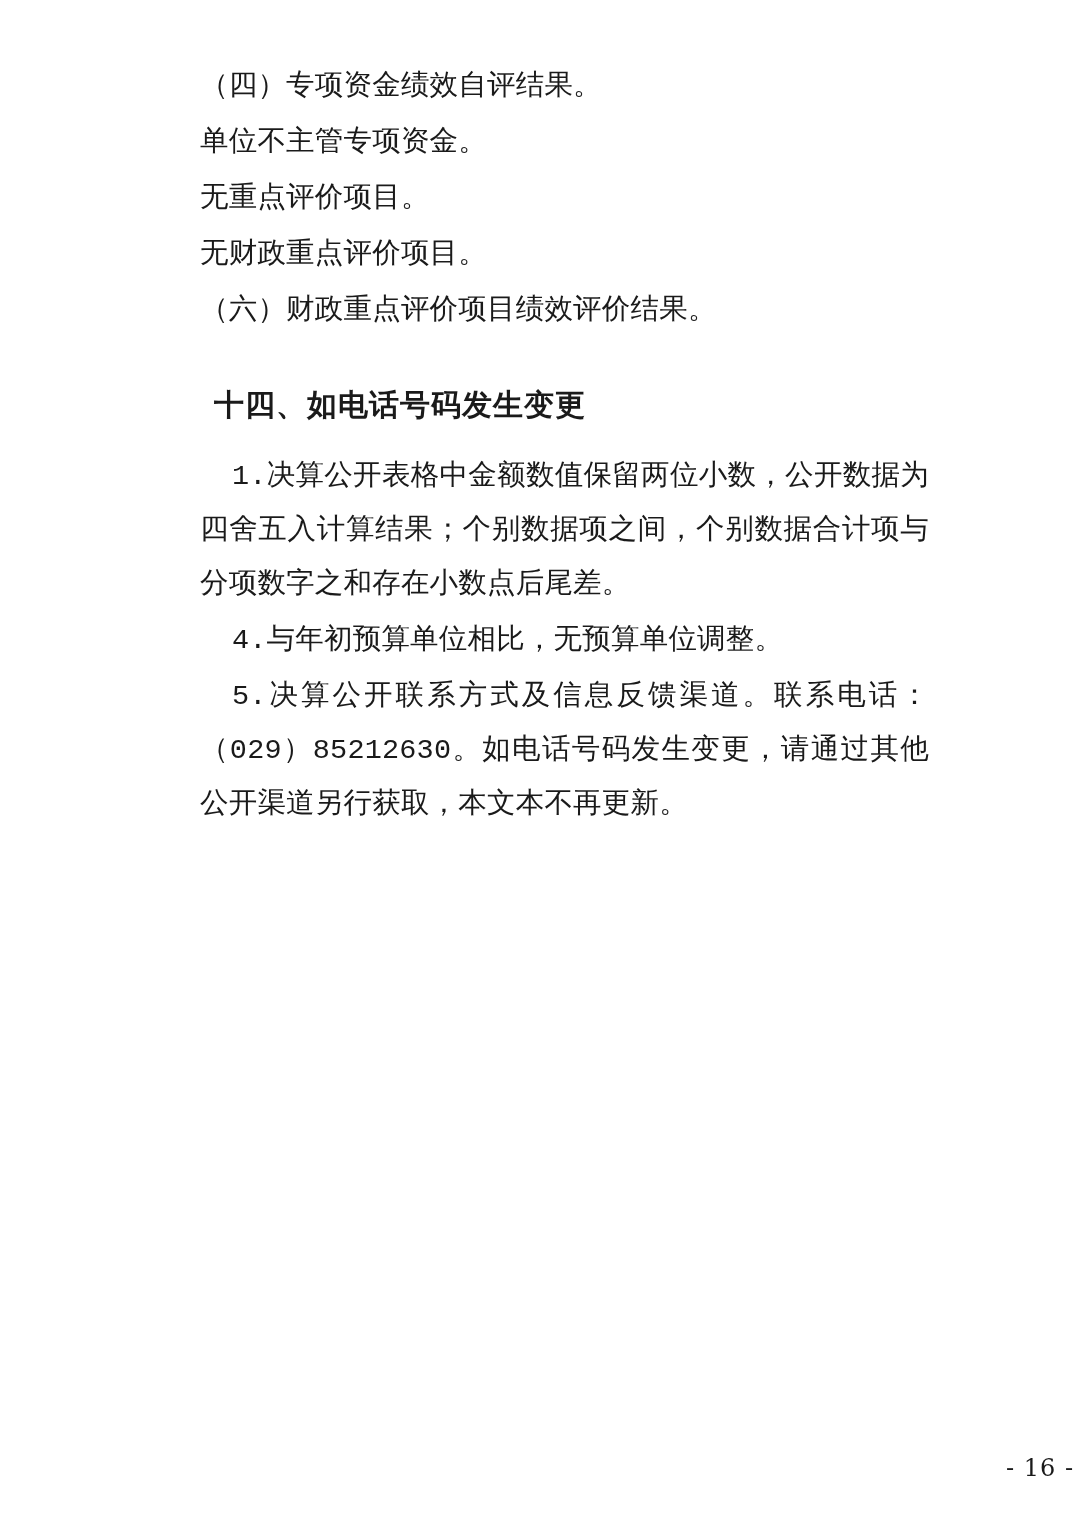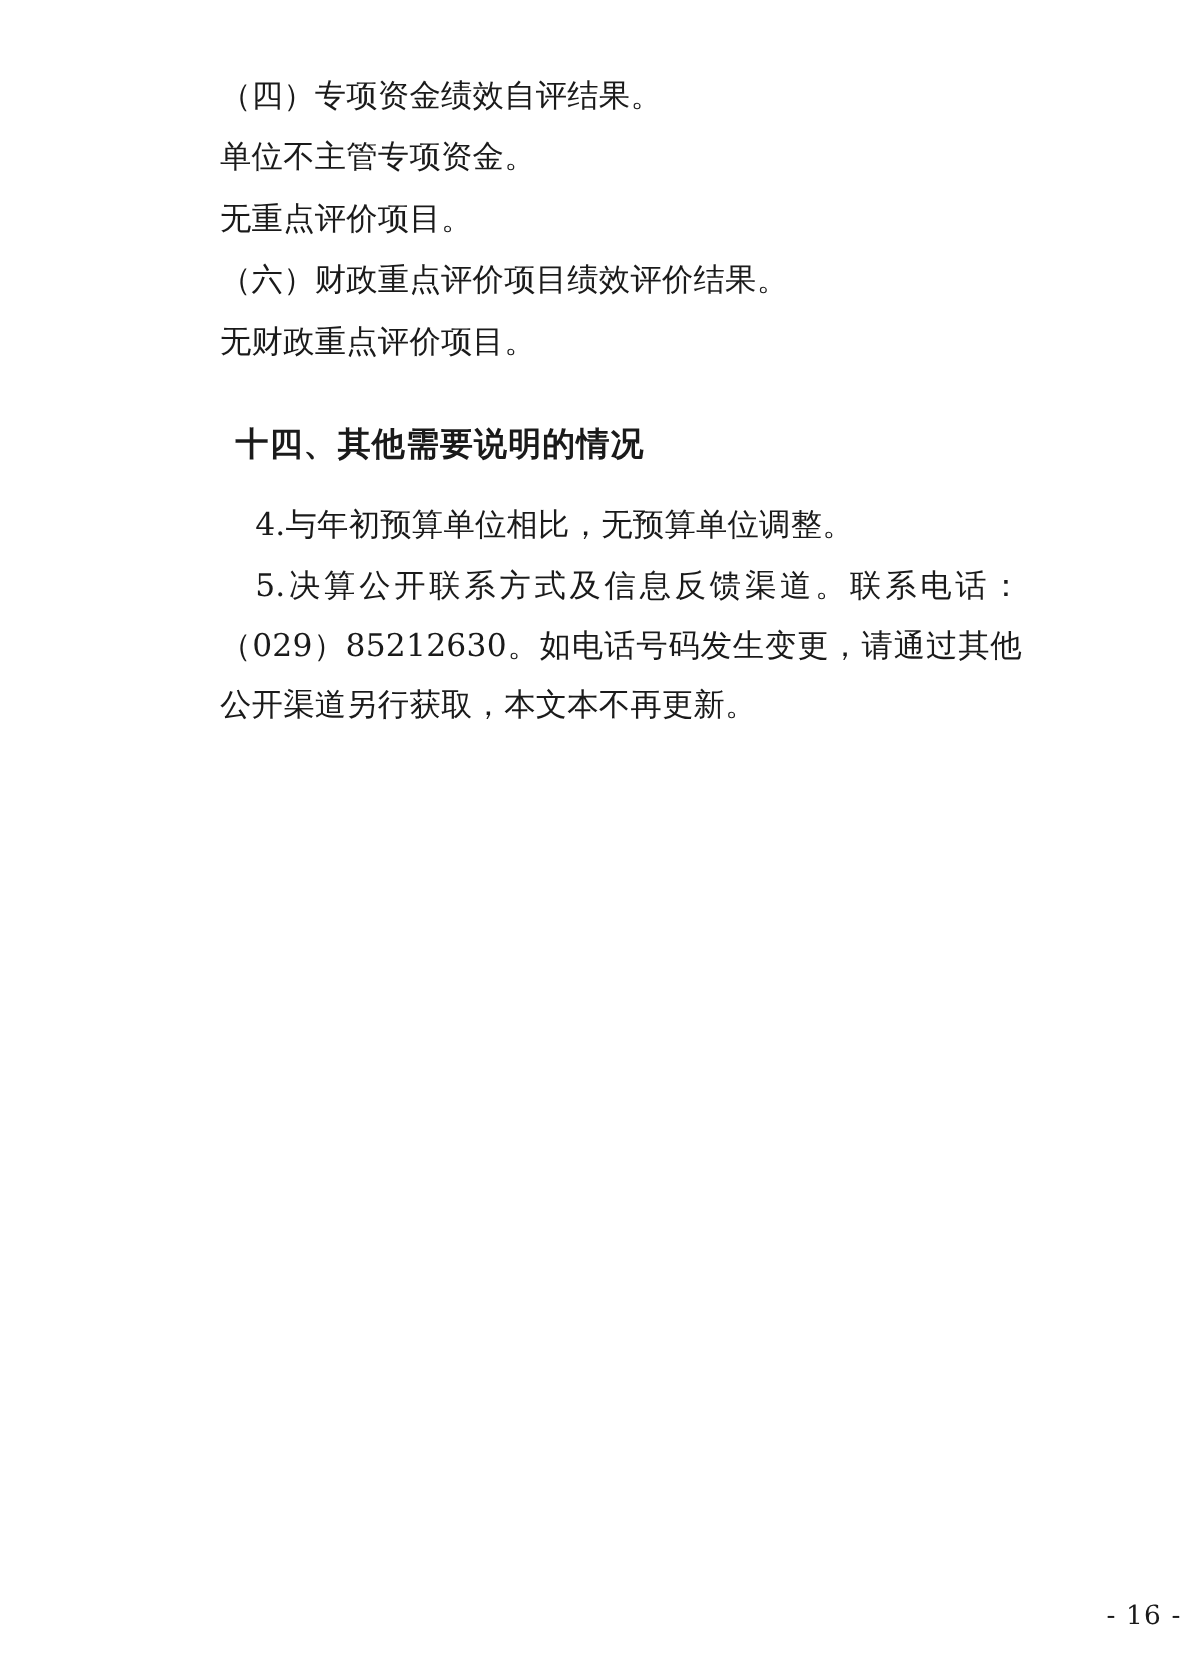--- a/index.html
+++ b/index.html
@@ -24,20 +24,21 @@
     box-sizing: border-box;
     padding: 60px 145px 0 200px;
   }
   .para {
     font-size: 28.5px;
     line-height: 54px;
     text-align: justify;
     text-justify: inter-ideograph;
     margin: 0 0 2px 0;
     letter-spacing: 0.2px;
+    font-family: Liberation Mono, monospace;
   }
   .indent {
     text-indent: 0;
     padding-left: 0;
   }
   .section-head {
     font-size: 30px;
     font-weight: bold;
     line-height: 54px;
     margin: 40px 0 18px 0;
@@ -64,25 +65,26 @@
   }
 </style>
 </head>
 <body>
 
 <div class="page">
 
   <p class="para indent">（四）专项资金绩效自评结果。</p>
   <p class="para indent">单位不主管专项资金。</p>
   <p class="para indent">无重点评价项目。</p>
+  <p class="para indent">无财政重点评价项目。</p>
   <p class="para indent">（六）财政重点评价项目绩效评价结果。</p>
-  <p class="para indent">无财政重点评价项目。</p>
 
-  <h2 class="section-head">十四、其他需要说明的情况</h2>
+  <h2 class="section-head">十四、如电话号码发生变更</h2>
 
   <div class="block-body">
+    <p class="para numbered">1.决算公开表格中金额数值保留两位小数，公开数据为四舍五入计算结果；个别数据项之间，个别数据合计项与分项数字之和存在小数点后尾差。</p>
     <p class="para numbered">4.与年初预算单位相比，无预算单位调整。</p>
     <p class="para numbered">5.决算公开联系方式及信息反馈渠道。联系电话：（029）85212630。如电话号码发生变更，请通过其他公开渠道另行获取，本文本不再更新。</p>
   </div>
 
 </div>
 
 <div class="footer">- 16 -</div>
 
 </body></html>

